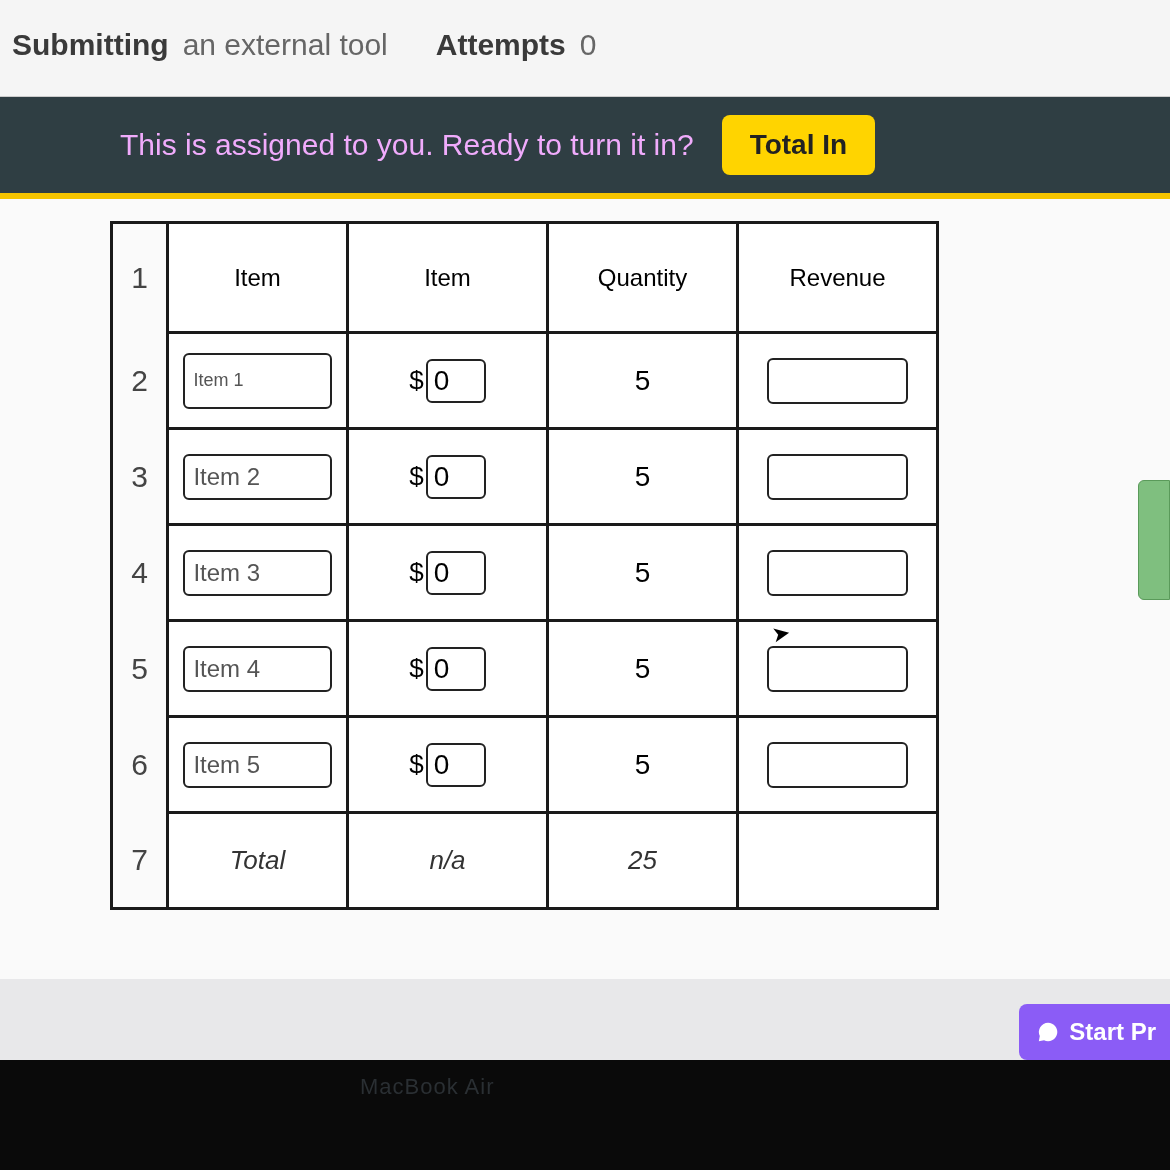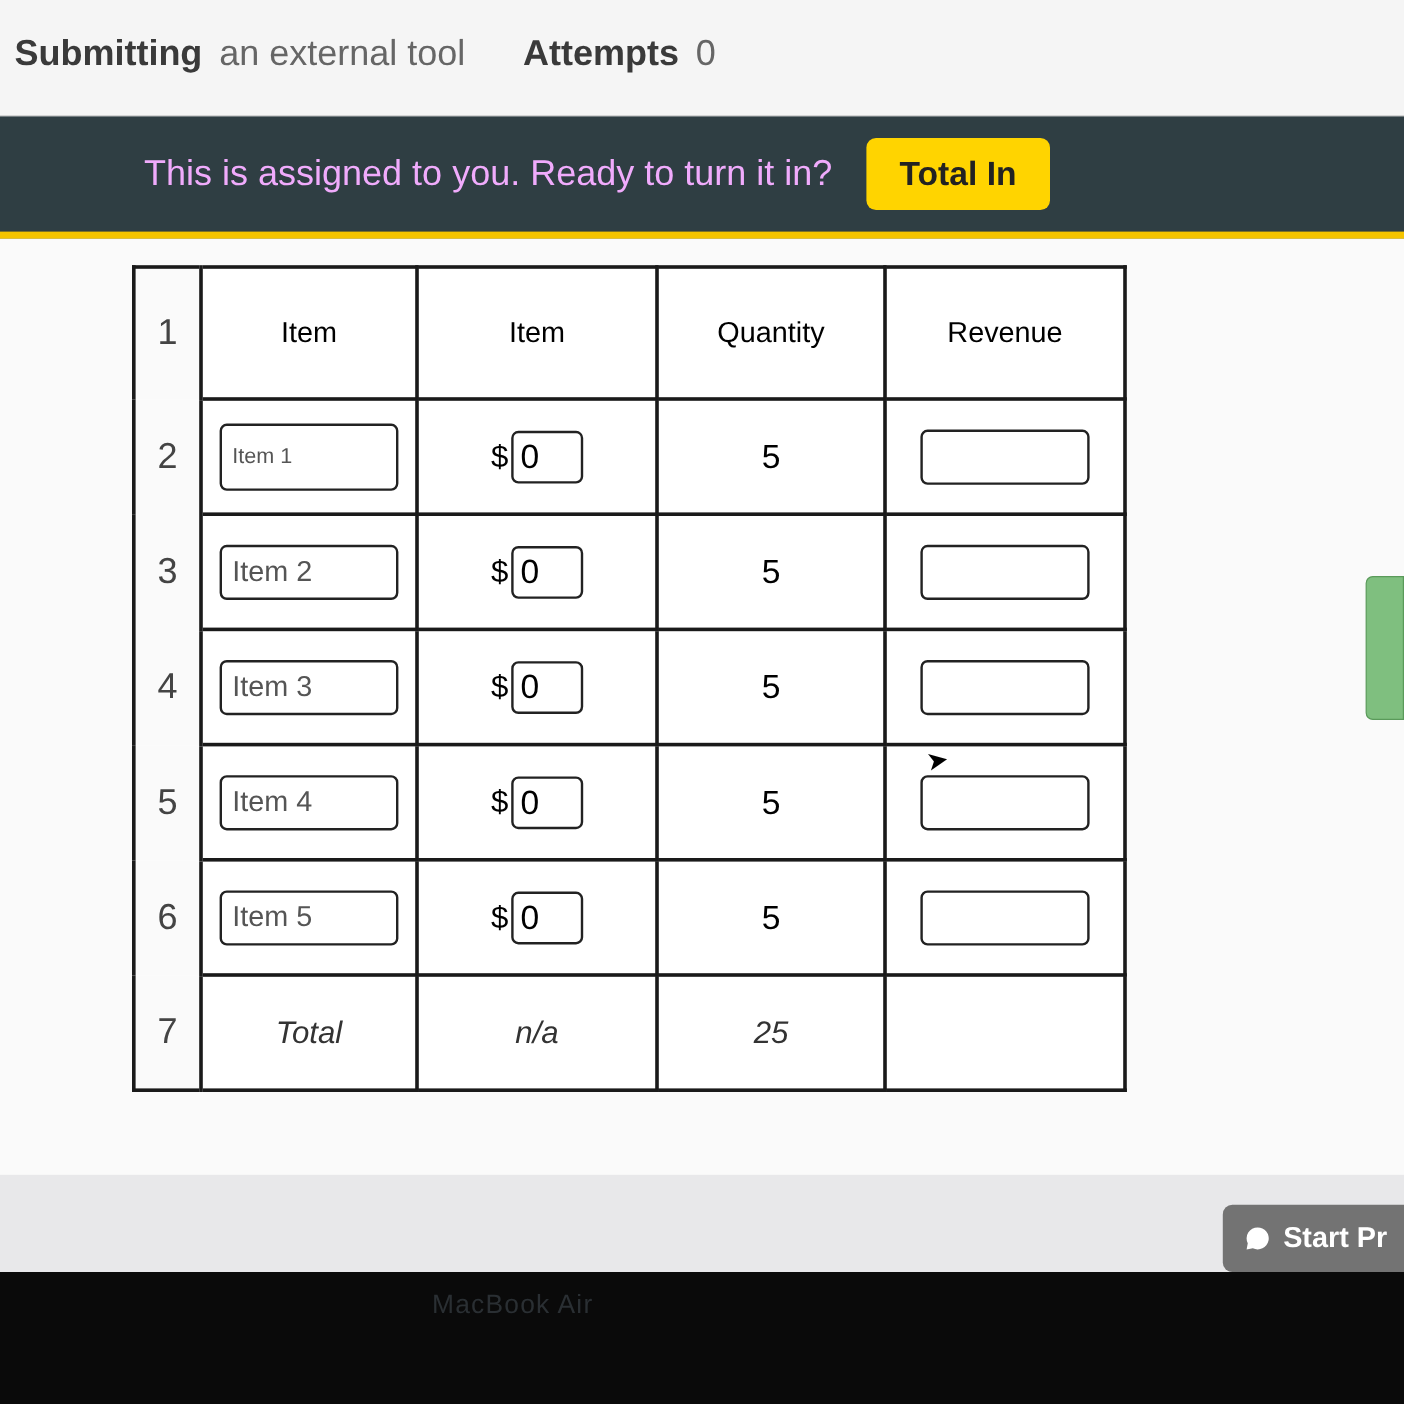--- a/index.html
+++ b/index.html
@@ -127,21 +127,21 @@
     width: 32px;
     height: 120px;
     background: #7fbf7f;
     border-radius: 6px 0 0 6px;
     border: 1px solid #5a9a5a;
   }
   .start-btn {
     position: absolute;
     right: 0;
     bottom: 110px;
-    background: #737373;
+    background: #8b5cf6;
     color: #fff;
     font-weight: 700;
     font-size: 24px;
     padding: 14px 14px 14px 18px;
     border-radius: 8px 0 0 8px;
     display: flex;
     align-items: center;
     gap: 10px;
     cursor: pointer;
   }

